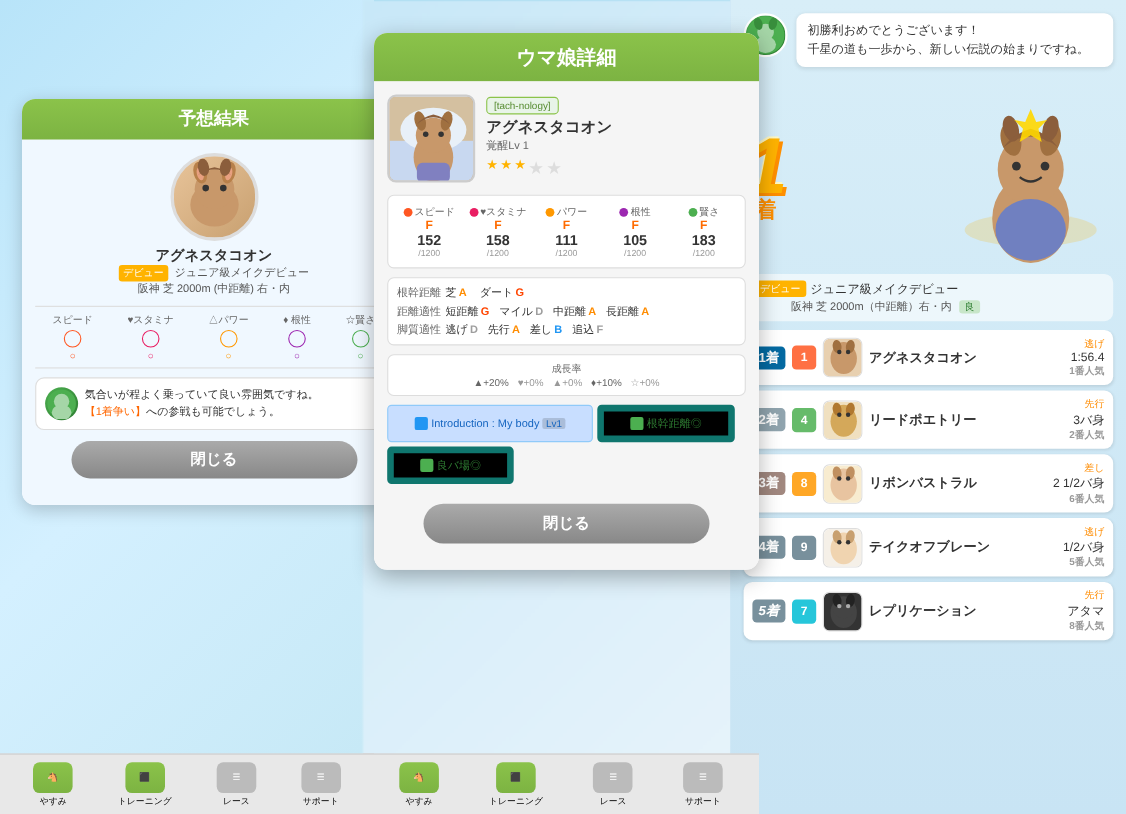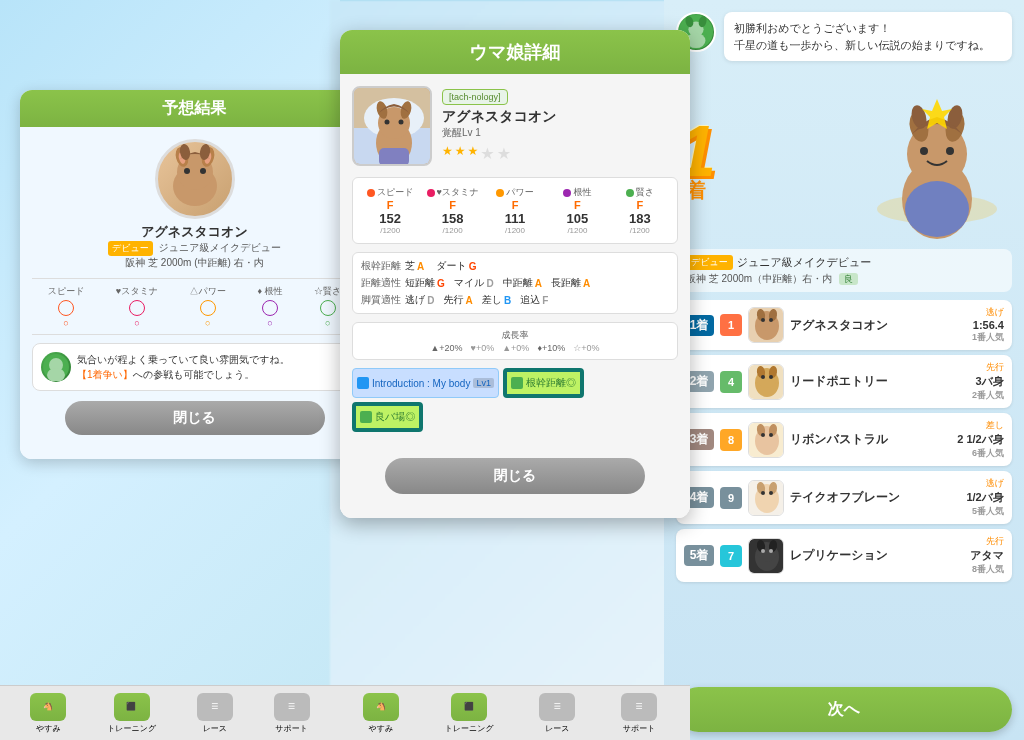--- a/index.html
+++ b/index.html
@@ -416,33 +416,33 @@
       margin-bottom: 10px;
     }
     .skill-row {
       display: flex;
       gap: 4px;
     }
     .skill-tag {
       display: flex;
       align-items: center;
       gap: 3px;
-      padding: 4px 4px;
+      padding: 4px 24px;
       border-radius: 4px;
       font-size: 10px;
     }
     .skill-blue {
       background: #C8DEFF;
       color: #1565C0;
       border: 1px solid #90CAF9;
     }
     .skill-green {
-      background: #bef264;
+      background: #000000;
       color: #2E7D32;
-      border: 4px solid #0f766e;
+      border: 6px solid #0f766e;
       justify-content: space-between;
     }
     .skill-icon-blue {
       width: 12px;
       height: 12px;
       background: #2196F3;
       border-radius: 2px;
     }
     .skill-icon-green {
       width: 12px;
@@ -575,20 +575,21 @@
     .debut-badge {
       background: #FFB300;
       color: white;
       font-size: 9px;
       padding: 1px 5px;
       border-radius: 3px;
     }
     .race-details {
       font-size: 10px;
       color: #555;
+      margin-left: 33px;
     }
     .weather-good {
       background: #C8E6C9;
       color: #2E7D32;
       font-size: 9px;
       padding: 1px 5px;
       border-radius: 3px;
       margin-left: 4px;
     }
 
@@ -613,21 +614,21 @@
       color: white;
       border-radius: 4px;
       padding: 2px 5px;
       min-width: 30px;
       text-align: center;
     }
     .place-1 { background: #0369a1; }
     .place-2 { background: #90A4AE; }
     .place-3 { background: #A1887F; }
     .place-4 { background: #78909C; }
-    .place-5 { background: #78909C; }
+    .place-5 { background: #78909C; font-style: italic; }
     .horse-num {
       width: 22px;
       height: 22px;
       border-radius: 4px;
       background: #FF7043;
       color: white;
       display: flex;
       align-items: center;
       justify-content: center;
       font-size: 11px;
@@ -654,21 +655,21 @@
     }
     .result-right {
       display: flex;
       flex-direction: column;
       align-items: flex-end;
       font-size: 9px;
       color: #666;
     }
     .result-time {
       font-size: 11px;
-      font-weight: bold;
+      font-weight: normal;
       color: #333;
     }
     .result-popularity {
       color: #999;
       font-weight: bold;
     }
     .result-style {
       color: #FF8C00;
       font-size: 9px;
     }
@@ -1112,21 +1113,20 @@
       <span class="result-horse-name">レプリケーション</span>
       <div class="result-right">
         <span class="result-style">先行</span>
         <span class="result-time">アタマ</span>
         <span class="result-popularity">8番人気</span>
       </div>
     </div>
 
   </div>
 
-  <button class="next-btn">次へ</button>
 </div>
 
 <div class="bottom-bar-left">
   <div class="bottom-btn">
     <div class="bottom-icon-green">🐴</div>
     <span style="font-size:8px;">やすみ</span>
   </div>
   <div class="bottom-btn">
     <div class="bottom-icon-green">⬛</div>
     <span style="font-size:8px;">トレーニング</span>

